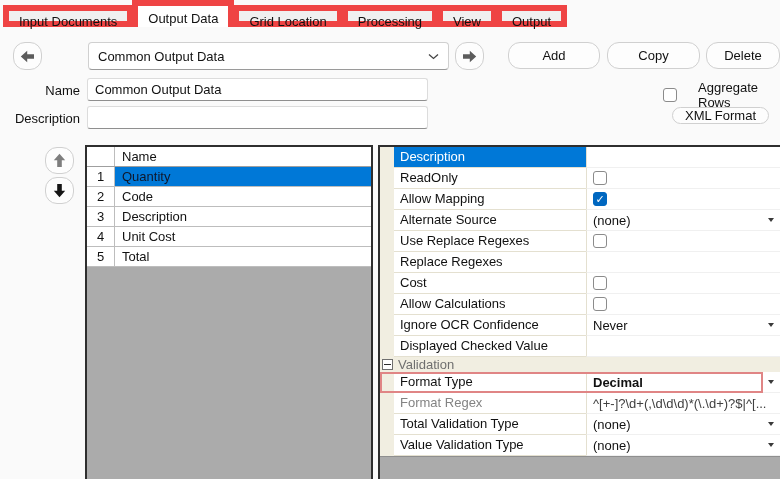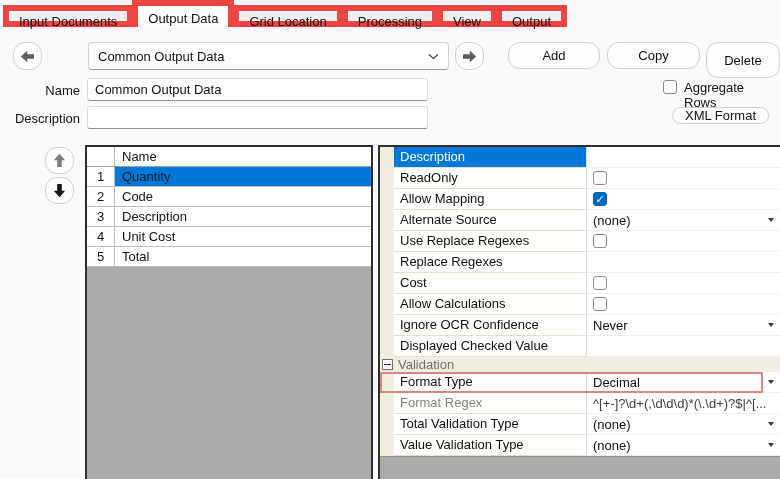--- a/index.html
+++ b/index.html
@@ -13,21 +13,21 @@
 
   
   .btn{position:absolute;background:#fdfdfd;border:1px solid #d0d0d0;border-radius:12px;display:flex;align-items:center;justify-content:center;box-sizing:border-box;cursor:default}
   .combo{position:absolute;left:88px;top:42px;width:361px;height:28px;background:#fff;border:1px solid #d0d0d0;border-bottom-color:#9a9a9a;border-radius:4px;display:flex;align-items:center;padding:0 9px;box-sizing:border-box}
   .combo .txt{flex:1}
   .chev{width:11px;height:7px}
 
   
   .flabel{position:absolute;width:80px;text-align:right;color:#111}
   .tbox{position:absolute;left:87px;width:341px;height:23px;background:#fff;border:1px solid #dcdcdc;border-bottom:1px solid #8f8f8f;border-radius:3px;padding:0 7px;display:flex;align-items:center;box-sizing:border-box}
-  .checkline{position:absolute;display:flex;gap:7px}
+  .checkline{position:absolute;display:flex;align-items:center;gap:21px}
   .cb{width:14px;height:14px;background:#fff;border:1px solid #8b8b8b;border-radius:3px;box-sizing:border-box;flex:0 0 auto}
   .cb.on{background:#0067c0;border-color:#0067c0;color:#fff;display:flex;align-items:center;justify-content:center;font-size:11px;line-height:1}
 
   
   .list{position:absolute;left:85px;top:145px;width:288px;height:334px;background:#ababab;border:2px solid #2e2e2e;border-bottom:none;box-sizing:border-box;display:flex;flex-direction:column}
   .lrow{display:flex;height:20px;line-height:19px;background:#fff;border-bottom:1px solid #bdbdbd;box-sizing:border-box;flex:0 0 auto}
   .lrow .num{width:28px;text-align:center;border-right:1px solid #bdbdbd;box-sizing:border-box;background:#fff;flex:0 0 auto}
   .lrow .nm{flex:1;padding-left:7px;overflow:hidden;white-space:nowrap}
   .lrow.sel .nm{background:#0078d7;color:#0f172a}
   .lfill{flex:1;background:#ababab}
@@ -39,21 +39,21 @@
   .prow .lab{width:192px;flex:0 0 auto;padding-left:6px;line-height:20px;border-bottom:1px solid #e4e0d0;box-sizing:border-box;overflow:hidden;white-space:nowrap}
   .prow .val{flex:1;border-bottom:1px solid #f0f0f0;border-left:1px solid #e4e0d0;box-sizing:border-box;display:flex;align-items:center;padding-left:6px;position:relative;overflow:hidden;white-space:nowrap}
   .prow .lab.sel{background:#0078d7;color:#fff}
   .prow .lab.dis{color:#838383}
   .prow .val.dis{color:#404040}
   .prow.cat{height:15px;background:#f1eee1;line-height:15px;color:#6f6f6f}
   .prow.cat .cbox{width:9px;height:9px;border:1px solid #6f6f6f;background:#fff;margin:2px 3px 0 2px;position:relative;flex:0 0 auto;box-sizing:content-box}
   .prow.cat .cbox::after{content:"";position:absolute;left:1px;right:1px;top:4px;height:1px;background:#2e2e2e}
   .prow.cat .clab{padding-left:2px}
   .prow.hl::after{content:"";position:absolute;left:0;right:17px;top:0;bottom:0;border:2px solid #e08585;pointer-events:none}
-  .prow.hl .val{font-weight:normal}
+  .prow.hl .val{font-weight:bold}
   .dd{position:absolute;right:6px;top:8px;width:0;height:0;border-left:3.5px solid transparent;border-right:3.5px solid transparent;border-top:4.5px solid #3a3a3a}
   .pfill{flex:1;background:#ababab;border-top:1px solid #8f8f8f}
 
   .arrowbtn{padding:0}
   svg{display:block}
 </style>
 </head>
 <body>
 
 <div class="screen">
@@ -91,21 +91,21 @@
         </svg>
     </span>
   </div>
 
   <div class="btn" style="left:508px;top:42px;width:92px;height:27px">
     <span>Add</span>
   </div>
   <div class="btn" style="left:607px;top:42px;width:93px;height:27px">
     <span>Copy</span>
   </div>
-  <div class="btn" style="left:706px;top:42px;width:74px;height:36px">
+  <div class="btn" style="left:706px;top:42px;width:74px;height:27px">
     <span>Delete</span>
   </div>
 
   <div class="flabel" style="left:0;top:83px">Name</div>
   <div class="tbox" style="top:78px">
     <span>Common Output Data</span>
   </div>
 
   <div class="flabel" style="left:0;top:111px">Description</div>
   <div class="tbox" style="top:106px">

